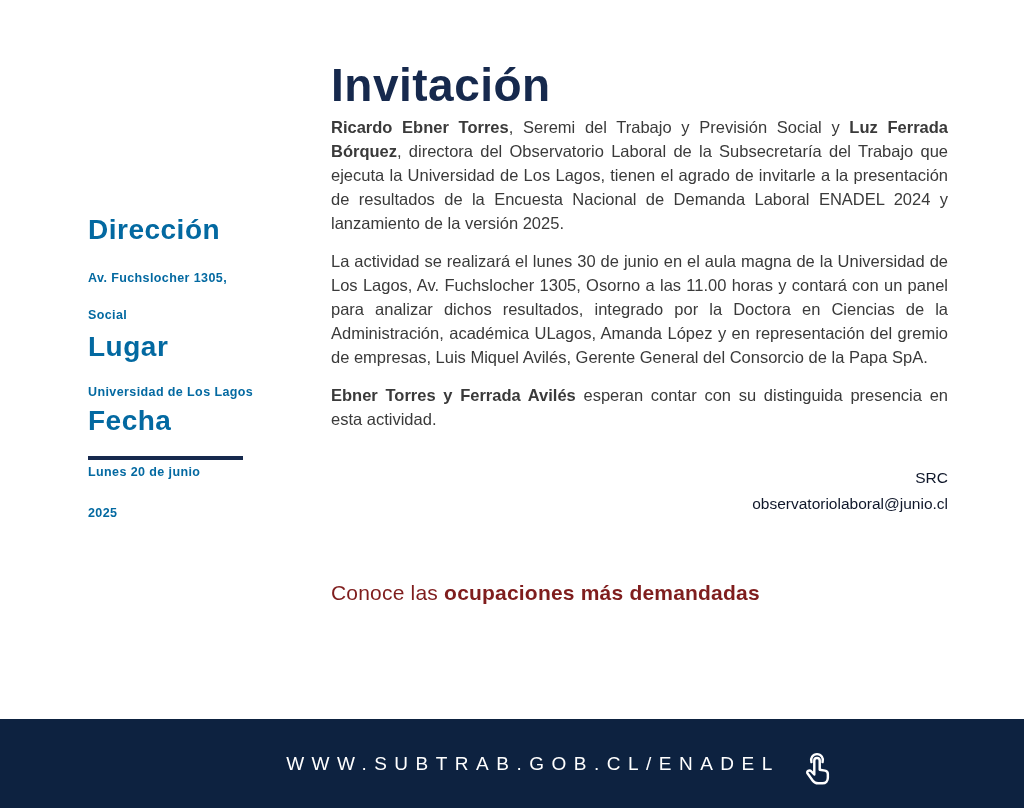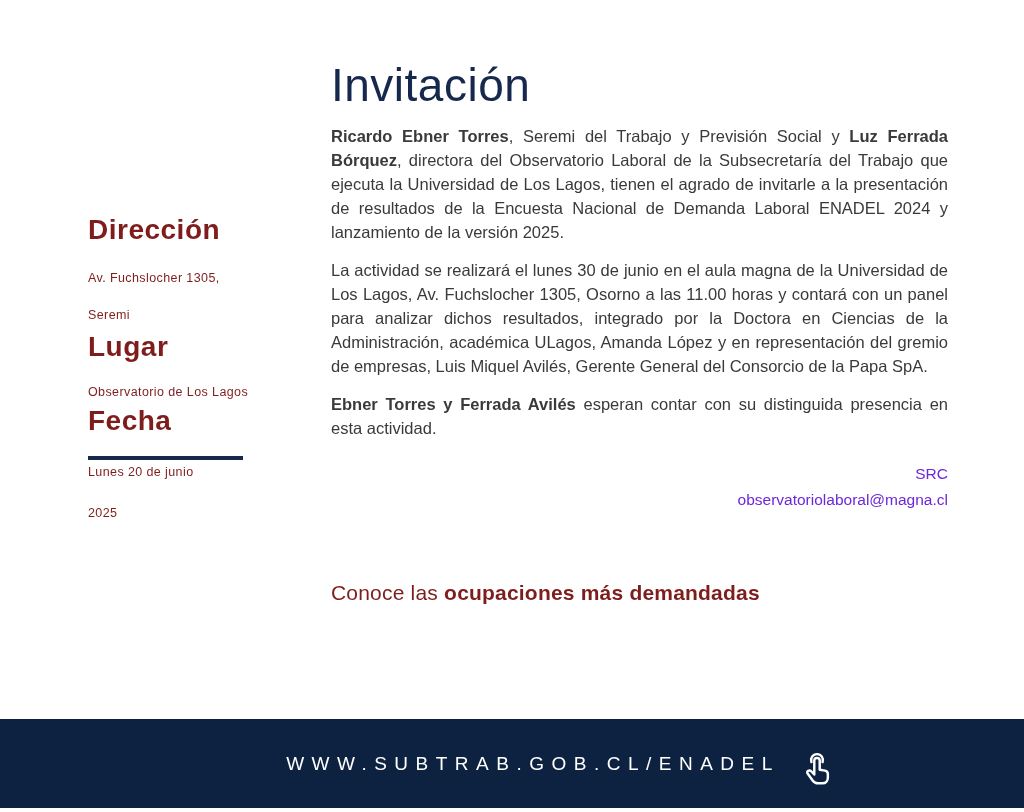--- a/index.html
+++ b/index.html
@@ -7,30 +7,30 @@
   .page {
     position: relative;
     width: 1024px;
     height: 812px;
     background: #ffffff;
     font-family: "Liberation Sans", sans-serif;
     overflow: hidden;
   }
 
   
-  .side-item { position: absolute; left: 88px; color: #7f1d1d; }
+  .side-item { position: absolute; left: 88px; color: #0369a1; }
   .side-heading {
     font-size: 28px;
     font-weight: 700;
     letter-spacing: 0.5px;
     line-height: 1;
   }
   .side-small {
     font-size: 12.5px;
-    font-weight: 400;
+    font-weight: 700;
     letter-spacing: 0.4px;
     line-height: 1;
   }
   .side-divider {
     position: absolute;
     left: 88px;
     top: 456px;
     width: 155px;
     height: 4px;
     background: #16294d;
@@ -39,38 +39,38 @@
   
   .main-col {
     position: absolute;
     left: 331px;
     top: 60px;
     width: 617px;
   }
   .title {
     color: #16294d;
     font-size: 46px;
-    font-weight: 400;
+    font-weight: 700;
     line-height: 1.1;
     letter-spacing: 0.5px;
   }
-  .body-copy { margin-top: 13px; }
+  .body-copy { margin-top: 4px; }
   .body-copy p {
     color: #3a3a3a;
     font-size: 16.5px;
     line-height: 24px;
     text-align: justify;
     margin-bottom: 14px;
   }
   .bold { font-weight: 700; }
 
   .signature {
-    margin-top: 21px;
+    margin-top: 34px;
     text-align: right;
-    color: #6d28d9;
+    color: #0f172a;
     font-size: 15.5px;
     line-height: 26px;
   }
 
   .tagline {
     position: absolute;
     left: 331px;
     top: 578px;
     color: #7f1d1d;
     font-size: 21px;
@@ -105,42 +105,42 @@
   }
   .tap-icon { display: block; margin-top: 6px; }
 </style>
 </head>
 <body>
 
 <div class="page">
 
   <div class="side-item side-heading" style="top:216px">Dirección</div>
   <div class="side-item side-small" style="top:272px">Av. Fuchslocher 1305,</div>
-  <div class="side-item side-small" style="top:309px">Seremi</div>
+  <div class="side-item side-small" style="top:309px">Social</div>
 
   <div class="side-item side-heading" style="top:333px">Lugar</div>
-  <div class="side-item side-small" style="top:386px">Observatorio de Los Lagos</div>
+  <div class="side-item side-small" style="top:386px">Universidad de Los Lagos</div>
 
   <div class="side-item side-heading" style="top:407px">Fecha</div>
   <div class="side-divider"></div>
   <div class="side-item side-small" style="top:466px">Lunes 20 de junio</div>
   <div class="side-item side-small" style="top:507px">2025</div>
 
   <div class="main-col">
     <h1 class="title">Invitación</h1>
 
     <div class="body-copy">
       <p><span class="bold">Ricardo Ebner Torres</span><span>, Seremi del Trabajo y Previsión Social y </span><span class="bold">Luz Ferrada Bórquez</span><span>, directora del Observatorio Laboral de la Subsecretaría del Trabajo que ejecuta la Universidad de Los Lagos, tienen el agrado de invitarle a la presentación de resultados de la Encuesta Nacional de Demanda Laboral ENADEL 2024 y lanzamiento de la versión 2025.</span></p>
       <p><span>La actividad se realizará el lunes 30 de junio en el aula magna de la Universidad de Los Lagos, Av. Fuchslocher 1305, Osorno a las 11.00 horas y contará con un panel para analizar dichos resultados, integrado por la Doctora en Ciencias de la Administración, académica ULagos, Amanda López y en representación del gremio de empresas, Luis Miquel Avilés, Gerente General del Consorcio de la Papa SpA.</span></p>
       <p><span class="bold">Ebner Torres y Ferrada Avilés</span><span> esperan contar con su distinguida presencia en esta actividad.</span></p>
     </div>
 
     <div class="signature">
       <div>SRC</div>
-      <div>observatoriolaboral@magna.cl</div>
+      <div>observatoriolaboral@junio.cl</div>
     </div>
   </div>
 
   <div class="tagline">
     <div><span>Conoce las </span><span class="bold">ocupaciones más demandadas</span></div>
   </div>
 
   <div class="footer">
     <div class="footer-inner">
       <span class="footer-url">WWW.SUBTRAB.GOB.CL/ENADEL</span>

